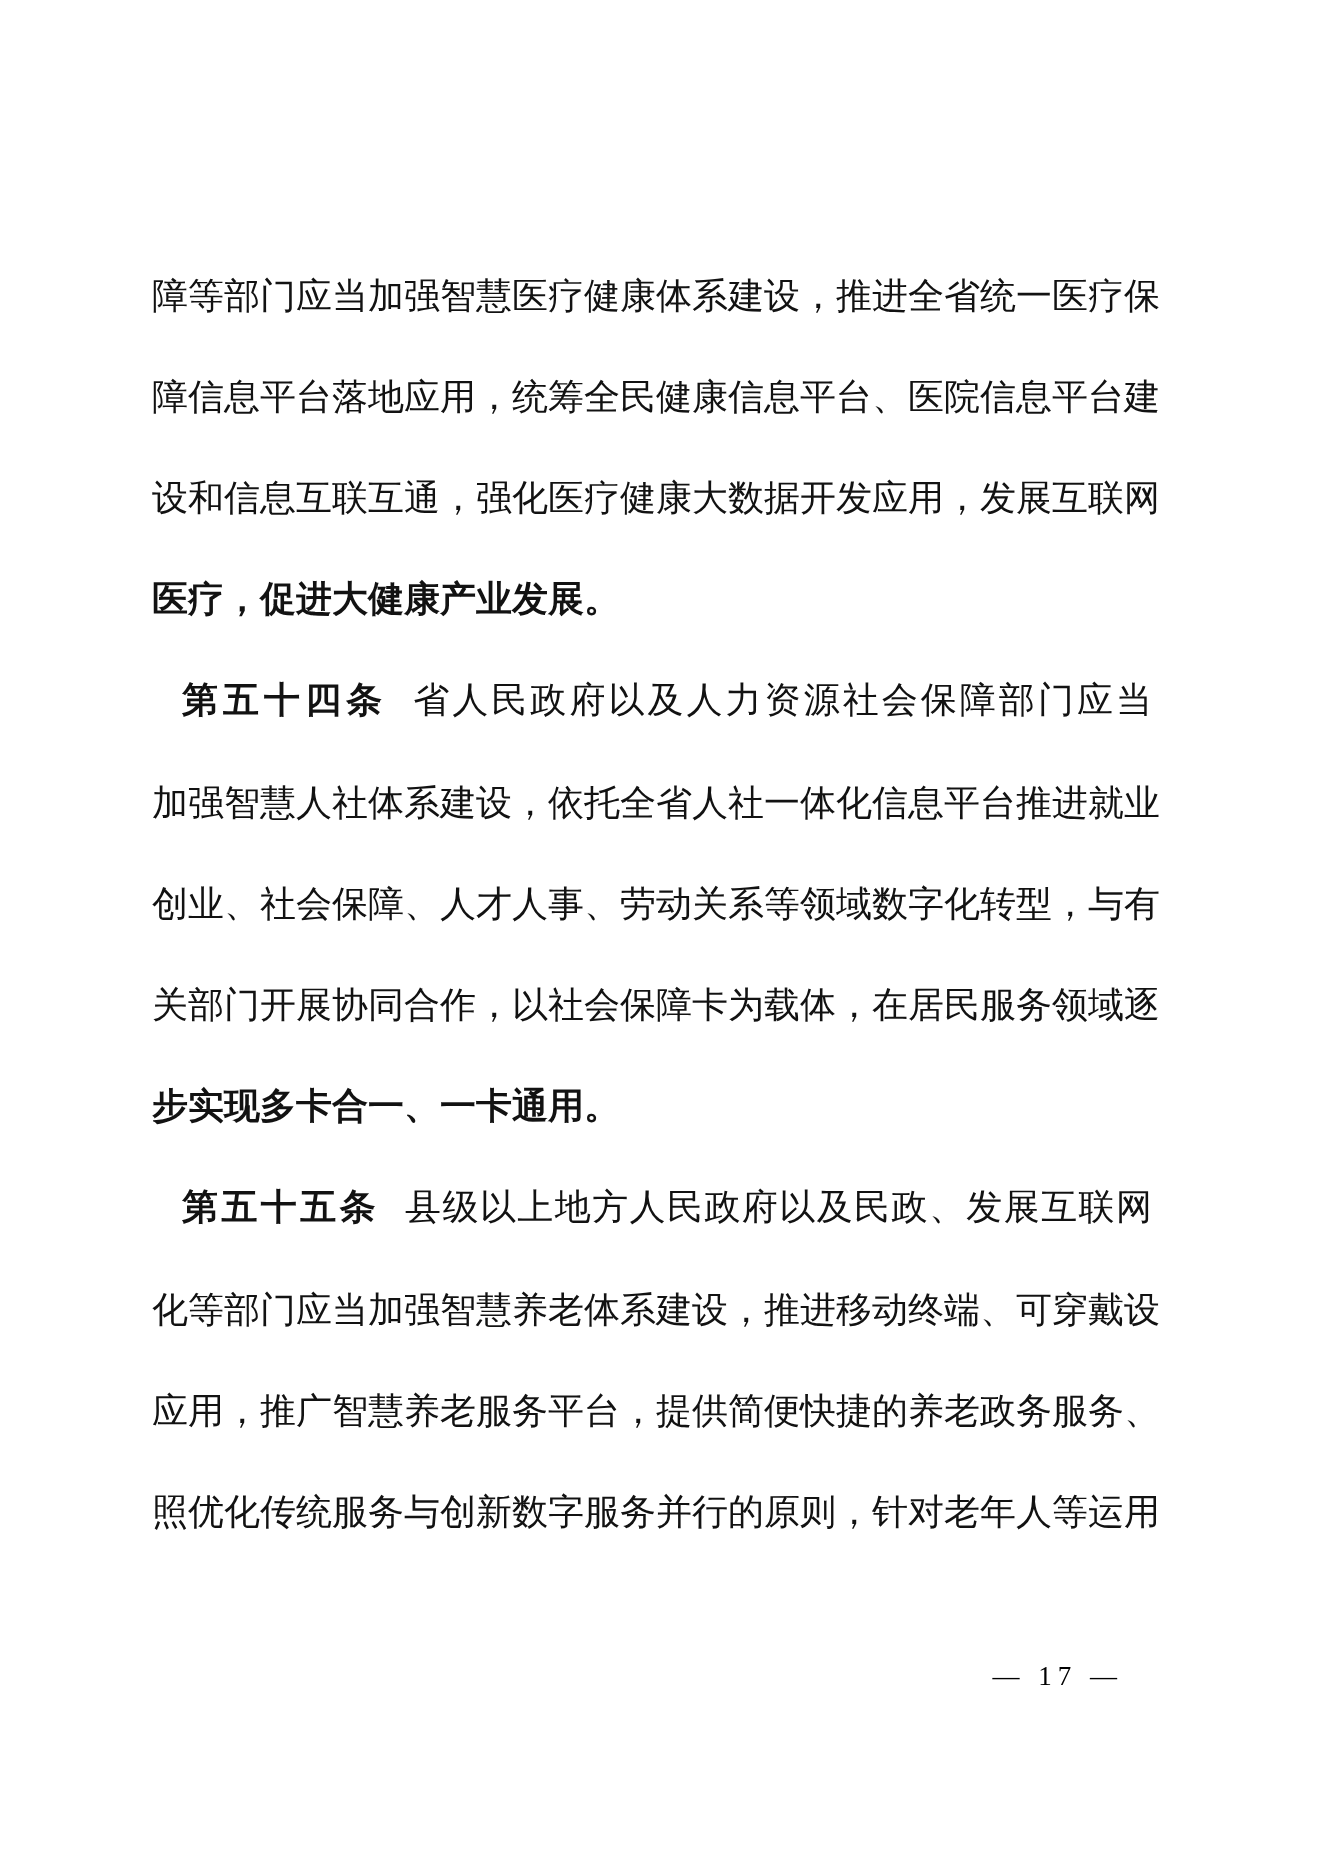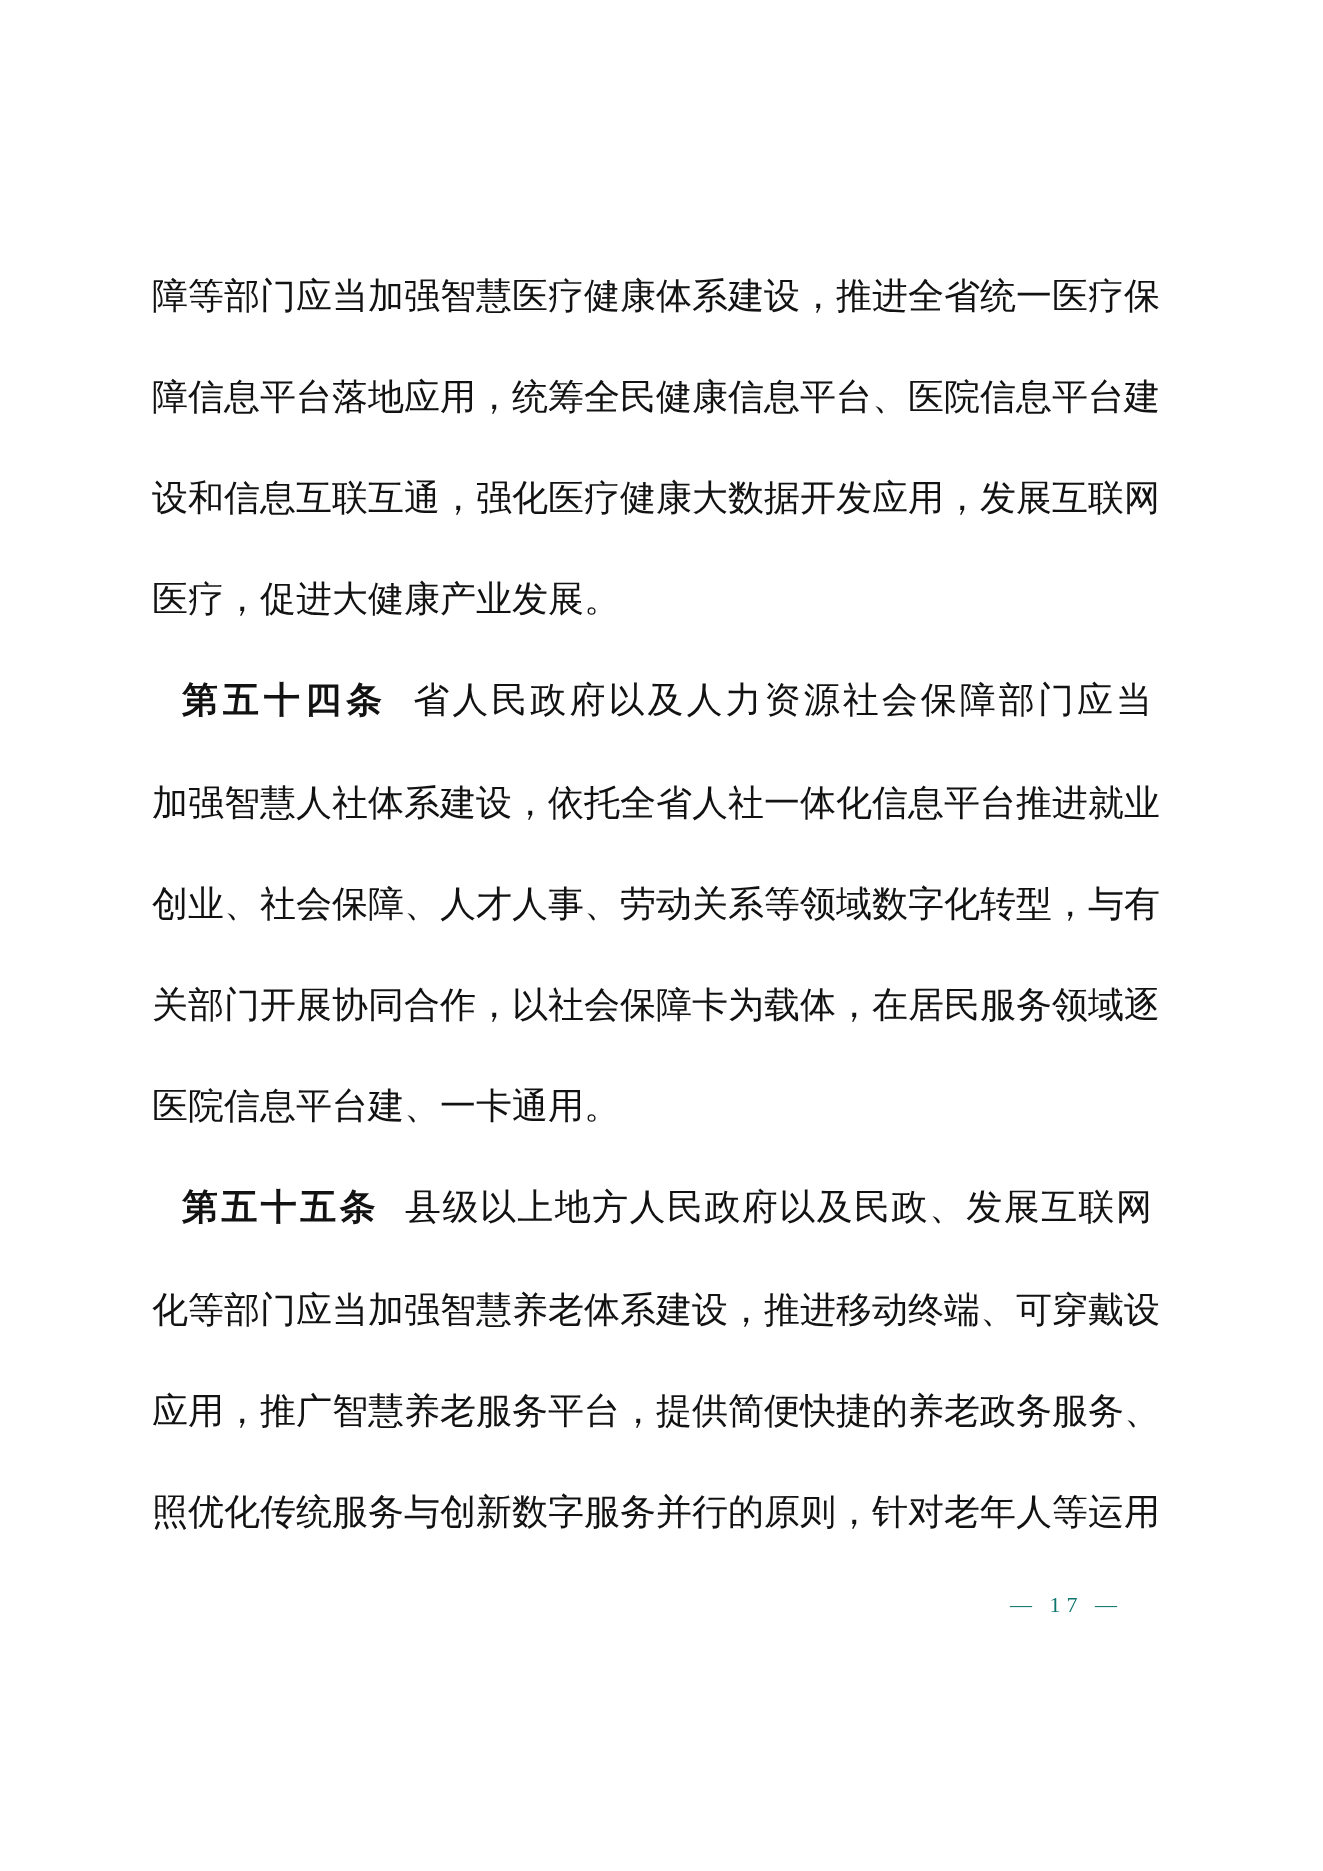--- a/index.html
+++ b/index.html
@@ -24,57 +24,58 @@
   }
   .line {
     font-size: 36px;
     line-height: 65px;
     text-align: justify;
     text-align-last: justify;
     white-space: nowrap;
   }
   .line.end {
     text-align-last: left;
+    font-weight: bold;
   }
   .line.indent {
     text-indent: 30px;
   }
   .article-no {
     font-weight: bold;
     font-family: Liberation Mono, monospace;
     margin-right: 26px;
     letter-spacing: 2px;
   }
   .page-footer {
     position: absolute;
-    top: 1585px;
+    top: 1656px;
     right: 200px;
-    font-size: 22px;
+    font-size: 27px;
     line-height: 40px;
     font-family: "Liberation Serif", "DejaVu Serif", serif;
-    color: #0f766e;
+    color: #000000;
     letter-spacing: 6px;
   }
 </style>
 </head>
 <body>
 
 <div class="page">
   <div class="text-column">
 
     <p class="line">障等部门应当加强智慧医疗健康体系建设，推进全省统一医疗保</p>
     <p class="line">障信息平台落地应用，统筹全民健康信息平台、医院信息平台建</p>
     <p class="line">设和信息互联互通，强化医疗健康大数据开发应用，发展互联网</p>
     <p class="line end">医疗，促进大健康产业发展。</p>
 
     <p class="line indent"><span class="article-no">第五十四条</span><span>省人民政府以及人力资源社会保障部门应当</span></p>
     <p class="line">加强智慧人社体系建设，依托全省人社一体化信息平台推进就业</p>
     <p class="line">创业、社会保障、人才人事、劳动关系等领域数字化转型，与有</p>
     <p class="line">关部门开展协同合作，以社会保障卡为载体，在居民服务领域逐</p>
-    <p class="line end">医院信息平台建、一卡通用。</p>
+    <p class="line end">步实现多卡合一、一卡通用。</p>
 
     <p class="line indent"><span class="article-no">第五十五条</span><span>县级以上地方人民政府以及民政、发展互联网</span></p>
     <p class="line">化等部门应当加强智慧养老体系建设，推进移动终端、可穿戴设</p>
     <p class="line">应用，推广智慧养老服务平台，提供简便快捷的养老政务服务、</p>
 
     <p class="line">照优化传统服务与创新数字服务并行的原则，针对老年人等运用</p>
 
   </div>
 
   <div class="page-footer">— 17 —</div>

